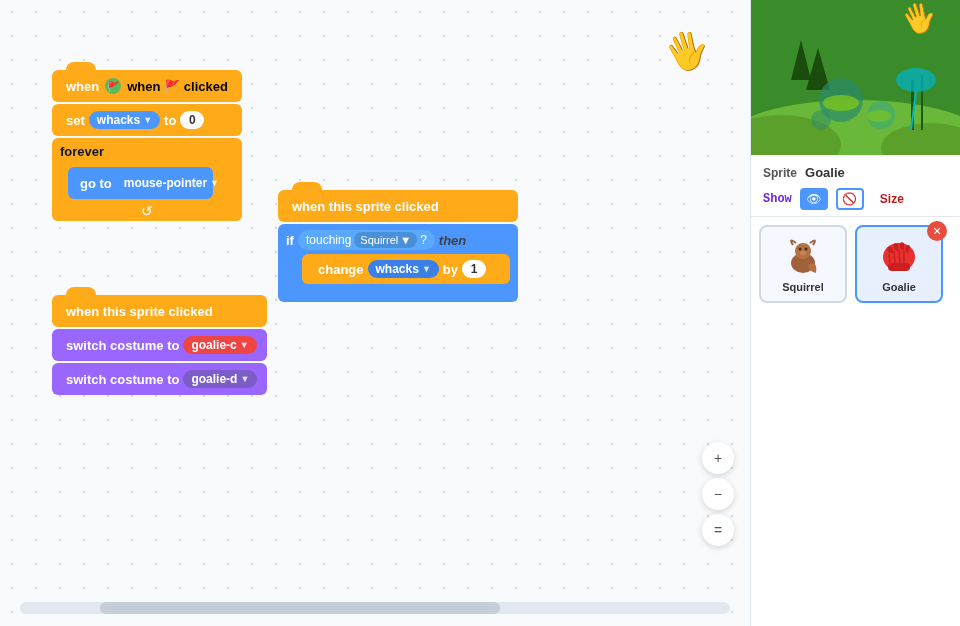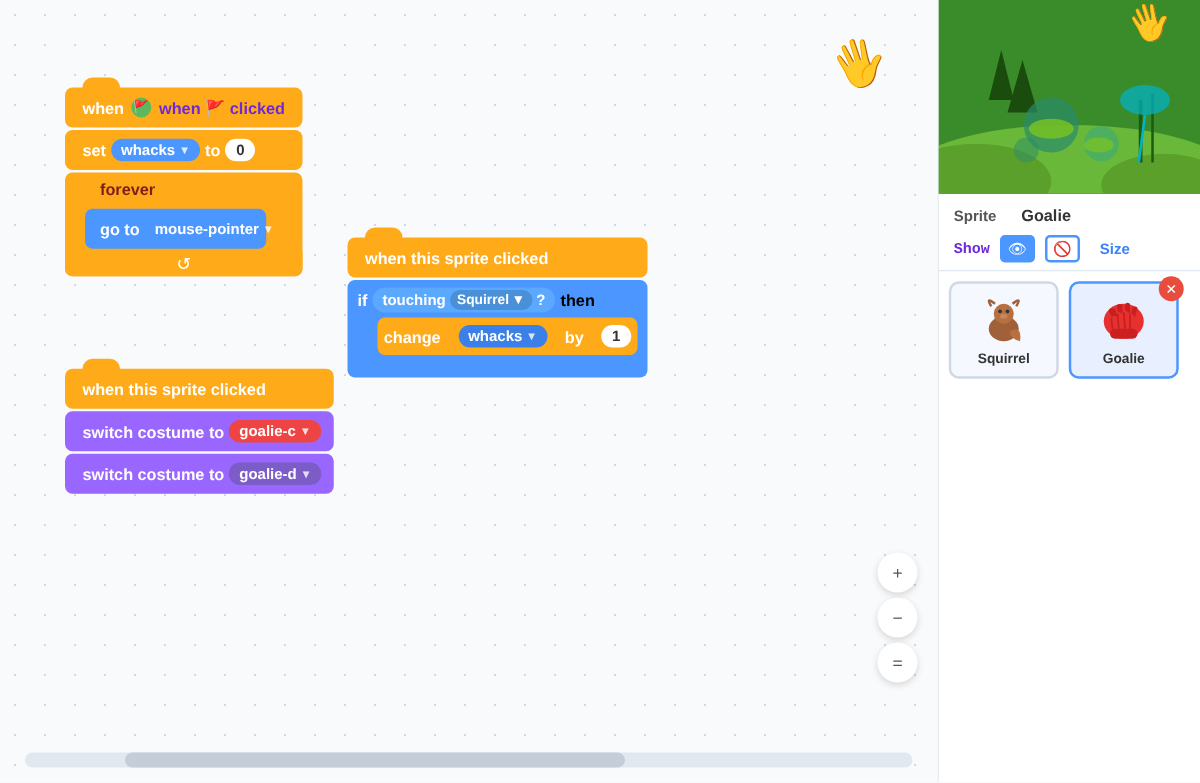--- a/index.html
+++ b/index.html
@@ -118,24 +118,24 @@
       align-items: center;
       gap: 3px;
     }
 
     .dropdown-arrow {
       font-size: 9px;
       opacity: 0.8;
     }
 
     .forever-label {
-      padding: 6px 28px;
+      padding: 6px 8px;
       font-size: 13px;
       font-weight: 600;
-      color: #7f1d1d;
+      color: #0f172a;
     }
 
     .forever-inner {
       margin: 0 0 0 16px;
       padding: 2px 0;
     }
 
     .forever-bottom {
       height: 20px;
       background: #ffab19;
@@ -195,21 +195,21 @@
 
     
     .sprite-info {
       padding: 10px 12px 6px;
       border-bottom: 1px solid #e2e8f0;
     }
 
     .sprite-info-row {
       display: flex;
       align-items: center;
-      gap: 20px;
+      gap: 8px;
       margin-bottom: 8px;
     }
 
     .sprite-label {
       font-size: 12px;
       color: #555;
       font-weight: 600;
     }
 
     .sprite-name {
@@ -245,21 +245,21 @@
       color: #4c97ff;
     }
 
     .show-btn.active {
       background: #4c97ff;
       color: white;
     }
 
     .size-label {
       font-size: 12px;
-      color: #3b82f6;
+      color: #b91c1c;
       font-weight: 600;
       margin-left: 8px;
     }
 
     
     .sprite-list {
       flex: 1;
       padding: 8px;
       display: flex;
       gap: 8px;
@@ -331,46 +331,45 @@
       top: 30px;
       right: 40px;
       font-size: 36px;
       transform: rotate(-20deg);
       color: #ffb3c0;
     }
 
     .change-block {
       background: #ffab19;
       border-radius: 6px;
-      padding: 6px 5px;
+      padding: 6px 16px;
       color: white;
       font-size: 13px;
       font-weight: 600;
       display: flex;
       align-items: center;
       gap: 4px;
-      justify-content: space-between;
     }
   </style>
 </head>
 <body>
 
 <div class="main-container">
 
   <div class="code-area">
 
     <div class="hand-cursor">🖐</div>
 
     <div class="block-group" style="left: 52px; top: 70px;">
       <div class="block-stack">
 
         <div class="hat-block block-orange">
           <span>when</span>
           <span style="background:#5cb85c; border-radius:50%; width:16px; height:16px; display:inline-flex; align-items:center; justify-content:center; font-size:10px;">🚩</span>
-          <span style="font-size:13px; color:#6d28d9; font-weight:600;">when 🚩 clicked</span>
+          <span style="font-size:13px; color:#000000; font-weight:600;">when 🚩 clicked</span>
         </div>
 
         <div class="block block-orange" style="padding-left: 14px;">
           <span>set</span>
           <span class="input-oval-blue">
             <span>whacks</span>
             <span class="dropdown-arrow">▼</span>
           </span>
           <span>to</span>
           <span class="input-oval">0</span>
@@ -418,29 +417,29 @@
 
     <div class="block-group" style="left: 278px; top: 190px;">
       <div class="block-stack">
         <div class="hat-block block-orange">
           <span style="font-size:13px; color:white; font-weight:600;">when this sprite clicked</span>
         </div>
 
         <div style="background:#4c97ff; border-radius:6px; padding:6px 8px; display:flex; flex-direction:column; gap:4px; min-width:240px;">
           <div style="display:flex; align-items:center; gap:4px;">
             <span style="color:white; font-size:13px; font-weight:600;">if</span>
-            <span style="background:#5ba8ff; border-radius:12px; padding:2px 8px; color:white; font-size:12px; font-weight:700; display:inline-flex; align-items:center; gap:3px;">
+            <span style="background:#5ba8ff; border-radius:12px; padding:2px 8px; color:white; font-size:12px; font-weight:400; display:inline-flex; align-items:center; gap:3px;">
               <span>touching</span>
               <span style="background:#4a90d9; border-radius:10px; padding:2px 6px; font-size:11px; color:white; display:inline-flex; align-items:center; gap:2px;">
                 <span>Squirrel</span>
                 <span>▼</span>
               </span>
               <span>?</span>
             </span>
-            <span style="color:#000000; font-size:13px; font-weight:600;">then</span>
+            <span style="color:#404040; font-size:13px; font-weight:600;font-style:italic;">then</span>
           </div>
 
           <div style="margin-left:16px;">
             <div class="change-block">
               <span>change</span>
               <span class="input-oval-blue" style="background:#3a80e8;">
                 <span>whacks</span>
                 <span class="dropdown-arrow">▼</span>
               </span>
               <span>by</span>

